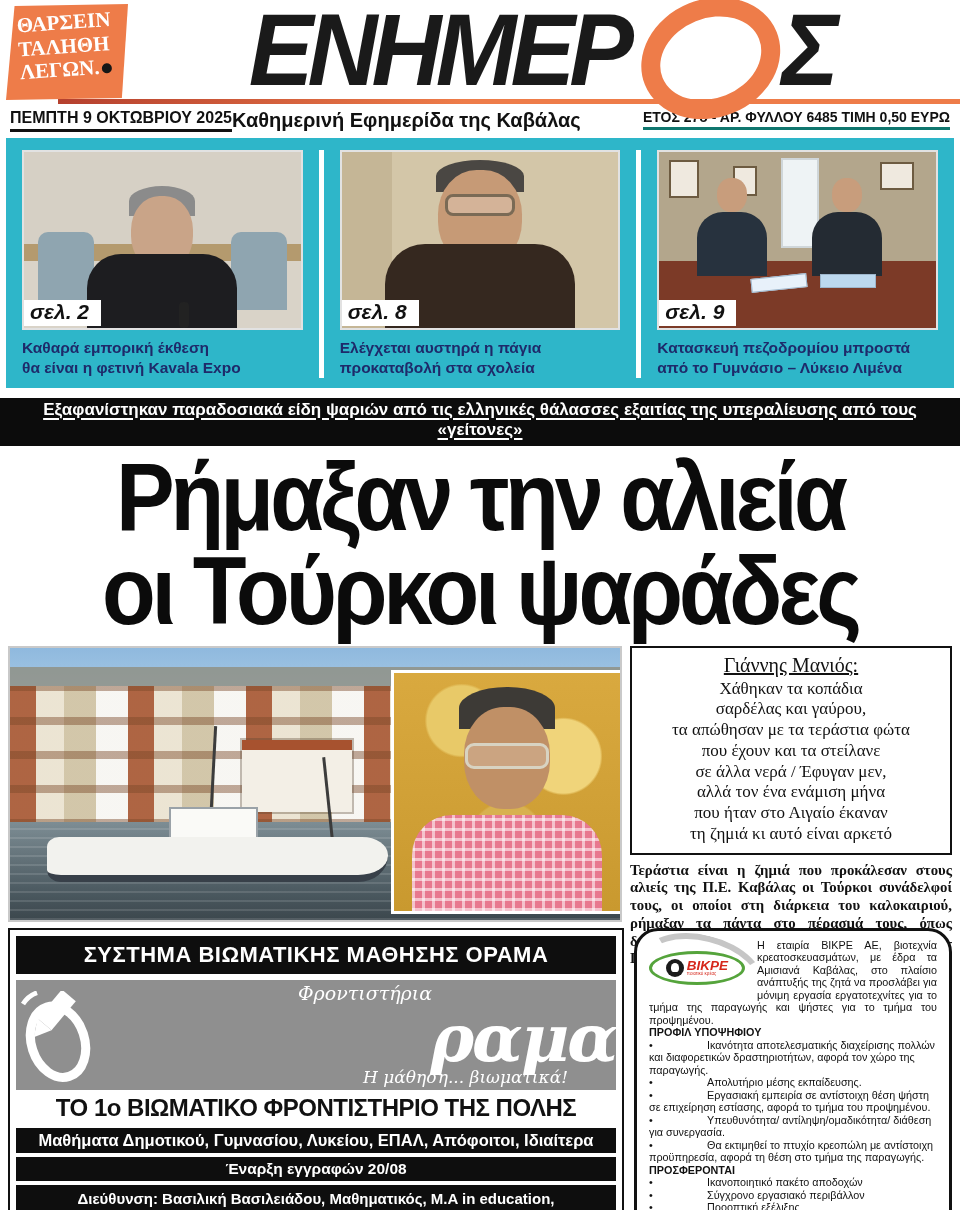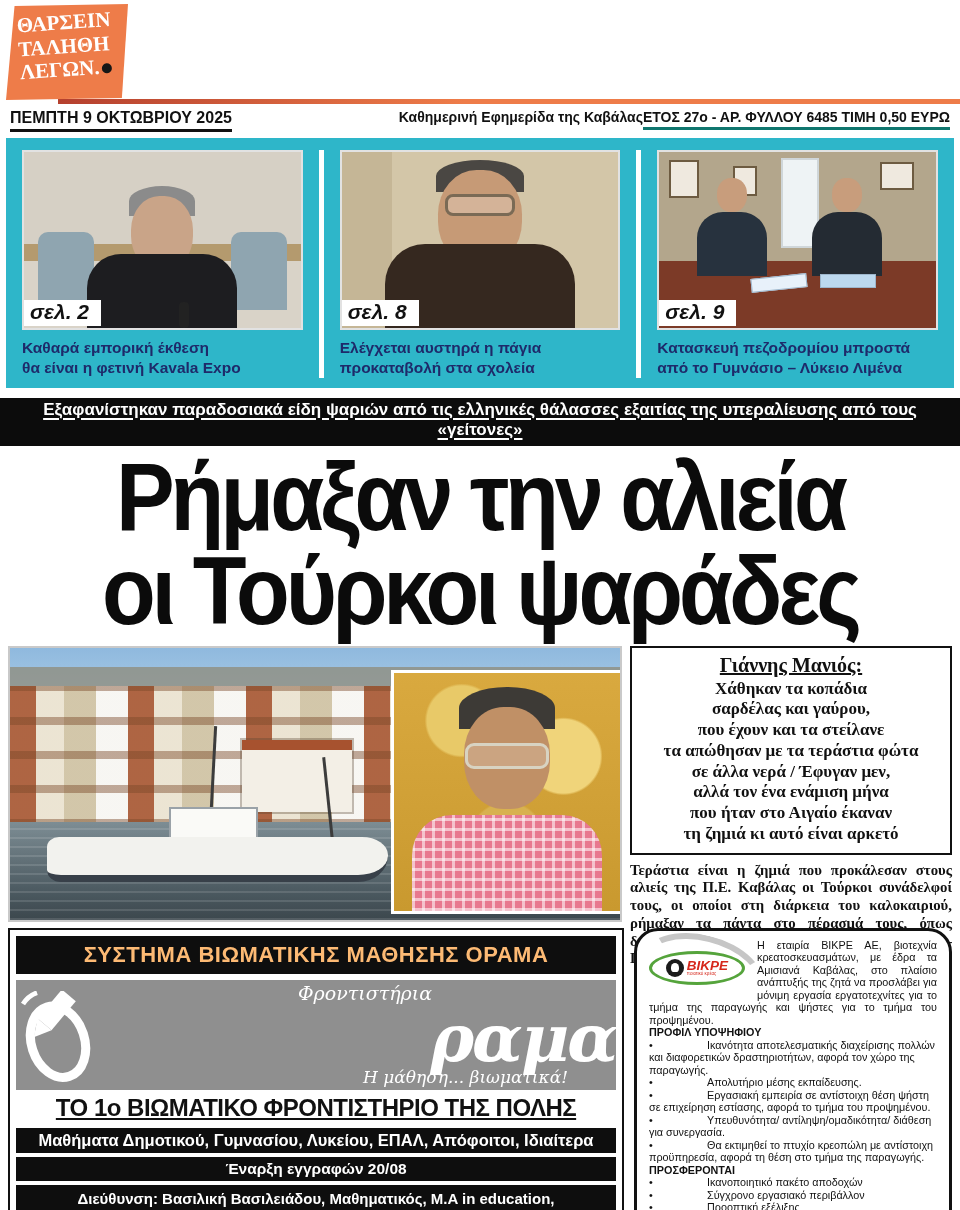--- a/index.html
+++ b/index.html
@@ -17,21 +17,21 @@
   .logo-text{font-size:97px;font-weight:bold;font-style:italic;letter-spacing:-6px;color:#1a1a1a;
         transform:scaleY(1.06);white-space:nowrap;line-height:1;}
   .logo-o{display:inline-block;width:104px;height:80px;border:19px solid #ee7c49;border-radius:50%;
         transform:rotate(-22deg) translateY(10px);margin:0 4px 0 8px;vertical-align:middle;}
   .orange-rule{position:absolute;left:58px;right:0;bottom:0;height:5px;
         background:linear-gradient(90deg,#b5402e,#ee7c49 45%,#ee7c49);}
 
   
   .dateline{display:flex;align-items:flex-start;margin:5px 10px 0;font-weight:bold;}
   .d-date{font-size:16px;border-bottom:3px solid #111;padding-bottom:2px;}
-  .d-sub{flex:1;text-align:right;font-size:14px;}
+  .d-sub{flex:1;text-align:left;font-size:20px;}
   .d-issue{font-size:14px;border-bottom:3px solid #0f766e;padding-bottom:2px;}
 
   
   .teasers{display:flex;margin:6px 6px 0;background:#2eb6c9;padding:12px 0 10px;}
   .teaser{flex:1;position:relative;padding:0 16px;text-align:left;}
   .teaser + .teaser{border-left:5px solid #fff;}
   .tphoto{position:relative;height:176px;border:2px solid #e2e2e2;overflow:hidden;background:#cfc9bd;}
   .pagelabel{position:absolute;left:0;bottom:2px;background:#fff;color:#111;font-weight:bold;
         font-style:italic;font-size:21px;padding:0 12px 2px 6px;z-index:3;}
   .tcap{margin-top:8px;color:#1e2a6a;font-weight:bold;font-size:15.5px;line-height:1.28;}
@@ -90,37 +90,37 @@
                 linear-gradient(#d9a93f,#c9992f);}
   .inset .hair{position:absolute;left:50%;transform:translateX(-50%);top:14px;width:96px;height:42px;background:#3d3a36;border-radius:50% 50% 0 0;}
   .inset .face{position:absolute;left:50%;transform:translateX(-50%);top:34px;width:86px;height:102px;background:#c09066;border-radius:46%;}
   .inset .glasses{position:absolute;left:50%;transform:translateX(-50%);top:70px;width:78px;height:20px;border:3px solid #d8d3c2;border-radius:9px;background:rgba(255,255,255,.18);}
   .inset .shirt{position:absolute;left:50%;transform:translateX(-50%);bottom:0;width:190px;height:96px;border-radius:40px 40px 0 0;
      background:repeating-linear-gradient(0deg,rgba(255,255,255,.55) 0 3px,transparent 3px 10px),
                 repeating-linear-gradient(90deg,rgba(255,255,255,.55) 0 3px,transparent 3px 10px),#e8798f;}
 
   .maincol{flex:1;display:flex;flex-direction:column;}
   .quotebox{border:2px solid #111;background:#fff;text-align:center;padding:6px 4px 8px;
-     font-family:"Liberation Serif",serif;font-weight:bold;}
+     font-family:"Liberation Serif",serif;font-weight:normal;}
   .q-title{font-size:20px;text-decoration:underline;margin-bottom:2px;}
   .q-line{display:block;font-size:17px;line-height:1.22;}
   .lead{margin-top:7px;font-family:"Liberation Serif",serif;font-weight:bold;font-size:14.8px;
      line-height:1.2;text-align:justify;}
   .pageref{text-align:right;font-weight:bold;font-style:italic;font-size:17px;margin-top:-18px;padding-right:2px;}
 
   
   .ads{display:flex;gap:10px;margin:6px 8px 0;height:334px;}
   .orama{width:600px;flex:none;border:2px solid #111;padding:6px;background:#fff;overflow:hidden;}
-  .o-banner{background:#0e0e0e;color:#fdba74;text-align:center;font-weight:bold;font-size:22px;padding:6px 0;letter-spacing:.5px;}
+  .o-banner{background:#0e0e0e;color:#ffffff;text-align:center;font-weight:bold;font-size:22px;padding:6px 0;letter-spacing:.5px;}
   .o-gray{position:relative;margin-top:6px;background:#8f8f8f;height:110px;color:#fff;overflow:hidden;}
   .o-front{position:absolute;left:47%;top:2px;font-style:italic;font-size:19px;font-family:"DejaVu Serif",serif;}
   .o-logo{display:flex;align-items:center;justify-content:space-between;height:100%;padding-top:4px;}
   .o-word{font-family:"DejaVu Serif",serif;font-style:italic;font-weight:bold;font-size:66px;line-height:.9;letter-spacing:-2px;}
   .o-slogan{position:absolute;right:48px;bottom:3px;font-style:italic;font-size:17px;font-family:"DejaVu Serif",serif;}
-  .o-sub{text-align:center;font-weight:bold;font-size:24px;padding:4px 0 2px;letter-spacing:-.5px;text-decoration:underline;}
+  .o-sub{text-align:center;font-weight:bold;font-size:24px;padding:4px 0 2px;letter-spacing:-.5px;}
   .o-bar{background:#0e0e0e;color:#fff;text-align:center;font-weight:bold;margin-top:4px;padding:3px 8px;}
   .o-bar.b1{font-size:16.5px;}
   .o-bar.b2{font-size:15.5px;}
   .o-bar.b3{font-size:15px;line-height:1.3;padding:4px 40px;}
 
   .bikre{flex:1;border:3px solid #111;border-radius:24px;padding:8px 12px;font-size:10.8px;line-height:1.16;overflow:hidden;background:#fff;}
   .bk-logo{float:left;width:100px;height:50px;position:relative;margin:0 8px 2px 0;}
   .bk-swoosh{position:absolute;right:-16px;top:-4px;width:116px;height:66px;border:6px solid #c6c6c6;
      border-color:#c6c6c6 transparent transparent transparent;border-radius:50%;transform:rotate(14deg);}
   .bk-pill{position:absolute;left:0;top:12px;width:90px;height:28px;border:3px solid #55a43c;border-radius:50%;
@@ -142,20 +142,25 @@
 <div class="page">
 
   <div class="masthead">
     <div class="motto-badge">
       <div class="motto-inner">
         <div>ΘΑΡΣΕΙΝ</div>
         <div>ΤΑΛΗΘΗ</div>
         <div><span>ΛΕΓΩΝ.</span><span class="motto-dot"></span></div>
       </div>
     </div>
+    <div class="logotype">
+      <span class="logo-text">ΕΝΗΜΕΡ</span>
+      <span class="logo-o"></span>
+      <span class="logo-text">Σ</span>
+    </div>
     <div class="orange-rule"></div>
   </div>
 
   <div class="dateline">
     <span class="d-date">ΠΕΜΠΤΗ 9 ΟΚΤΩΒΡΙΟΥ 2025</span>
     <span class="d-sub">Καθημερινή Εφημερίδα της Καβάλας</span>
     <span class="d-issue">ΕΤΟΣ 27ο - ΑΡ. ΦΥΛΛΟΥ 6485 ΤΙΜΗ 0,50 ΕΥΡΩ</span>
   </div>
 
   <div class="teasers">
@@ -239,22 +244,22 @@
         <div class="glasses"></div>
         <div class="shirt"></div>
       </div>
     </div>
 
     <div class="maincol">
       <div class="quotebox">
         <div class="q-title">Γιάννης Μανιός:</div>
         <span class="q-line">Χάθηκαν τα κοπάδια</span>
         <span class="q-line">σαρδέλας και γαύρου,</span>
+        <span class="q-line">τα απώθησαν με τα τεράστια φώτα</span>
         <span class="q-line">που έχουν και τα στείλανε</span>
-        <span class="q-line">τα απώθησαν με τα τεράστια φώτα</span>
         <span class="q-line">σε άλλα νερά / Έφυγαν μεν,</span>
         <span class="q-line">αλλά τον ένα ενάμιση μήνα</span>
         <span class="q-line">που ήταν στο Αιγαίο έκαναν</span>
         <span class="q-line">τη ζημιά κι αυτό είναι αρκετό</span>
       </div>
       <div class="lead">Τεράστια είναι η ζημιά που προκάλεσαν στους αλιείς της Π.Ε. Καβάλας οι Τούρκοι συνάδελφοί τους, οι οποίοι στη διάρκεια του καλοκαιριού, ρήμαξαν τα πάντα στο πέρασμά τους, όπως δήλωσε στην τοπική ΕΡΑ, ο πρόεδρος των Γρι – Γρι, Γιάννης Μανιός.</div>
       <div class="pageref">σελ. 3</div>
     </div>
 
   </div>

